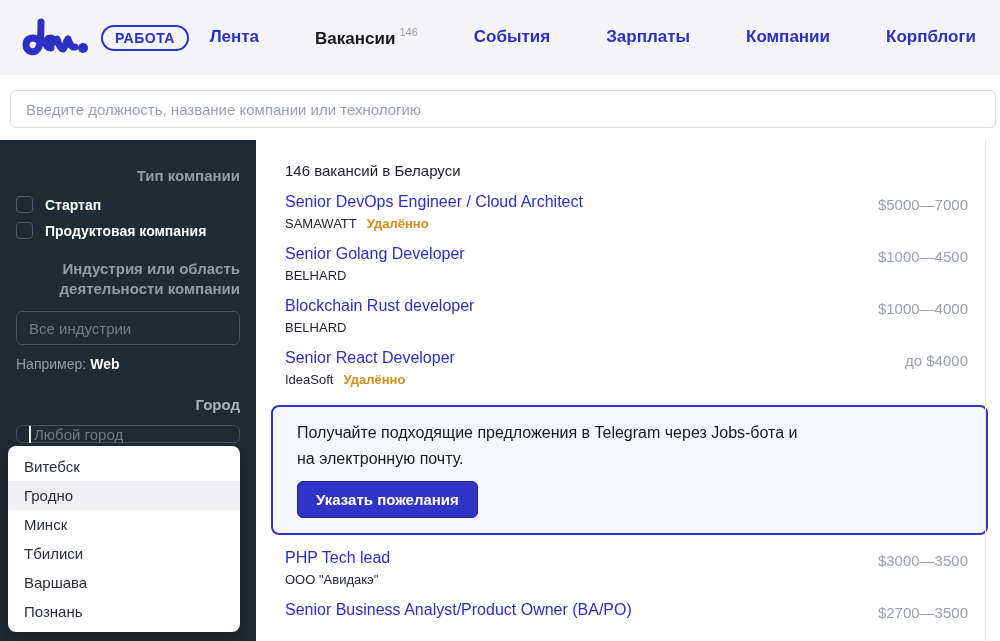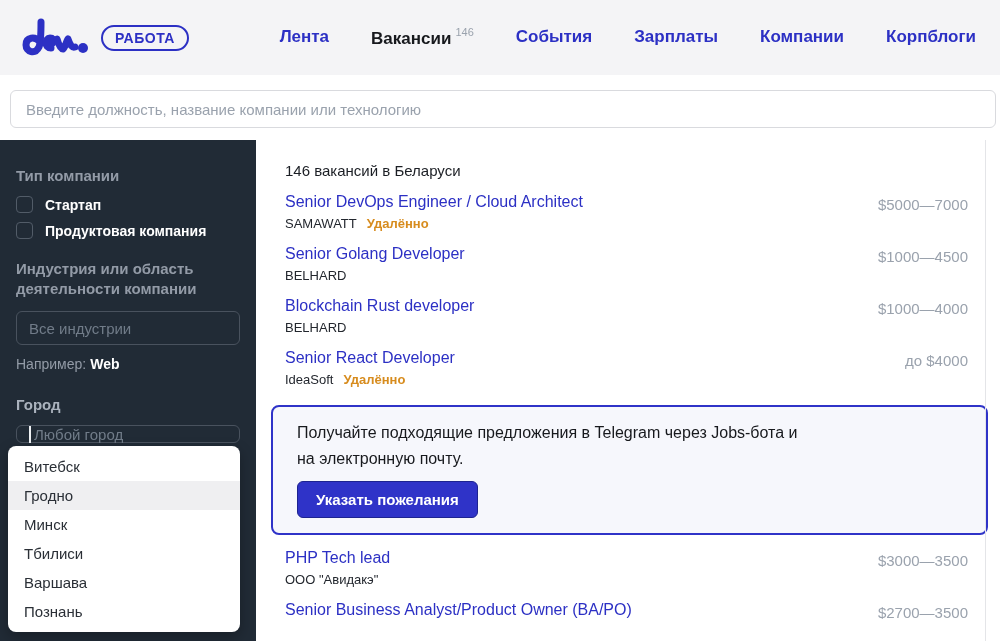--- a/index.html
+++ b/index.html
@@ -13,21 +13,21 @@
   .header {
     height:75px; background:#f4f4f6;
     display:flex; align-items:center; justify-content:space-between;
     padding:0 24px 0 20px;
   }
   .logo { display:flex; align-items:center; gap:9px; }
   .logo-badge {
     border:2px solid #2c30c4; border-radius:15px; padding:3px 12px;
     color:#2c30c4; font-size:14px; font-weight:bold; letter-spacing:.5px;
   }
-  .nav { display:flex; align-items:flex-start; gap:42px; }
+  .nav { display:flex; align-items:flex-start; gap:56px; }
   .nav-link {
     color:#2c30c4; text-decoration:none; font-size:17px; font-weight:600;
     white-space:nowrap; cursor:pointer;
   }
   .nav-link.active { color:#17191d; }
   .nav-count {
     color:#9aa2ad; font-size:11px; font-weight:400; margin-left:4px;
     position:relative; top:-1px;
   }
   
@@ -41,20 +41,21 @@
   .search-input::placeholder { color:#9aa2ad; }
   
   .layout { display:flex; height:501px; }
   .sidebar {
     width:256px; flex-shrink:0; background:#212b36;
     padding:26px 16px 0; position:relative; color:#fff;
   }
   .side-label {
     color:#939ba7; font-size:15px; font-weight:700; line-height:20px;
     margin:0 0 10px;
+    text-align:right;
   }
   .cb-row { display:flex; align-items:center; margin-bottom:9px; cursor:pointer; }
   .cb {
     width:17px; height:17px; border:1.5px solid #525c68; border-radius:4px;
     margin-right:12px; flex-shrink:0;
   }
   .cb-label { color:#fff; font-size:14px; font-weight:700; }
   .side-section { margin-top:18px; }
   .side-input {
     width:100%; height:34px; background:transparent;

